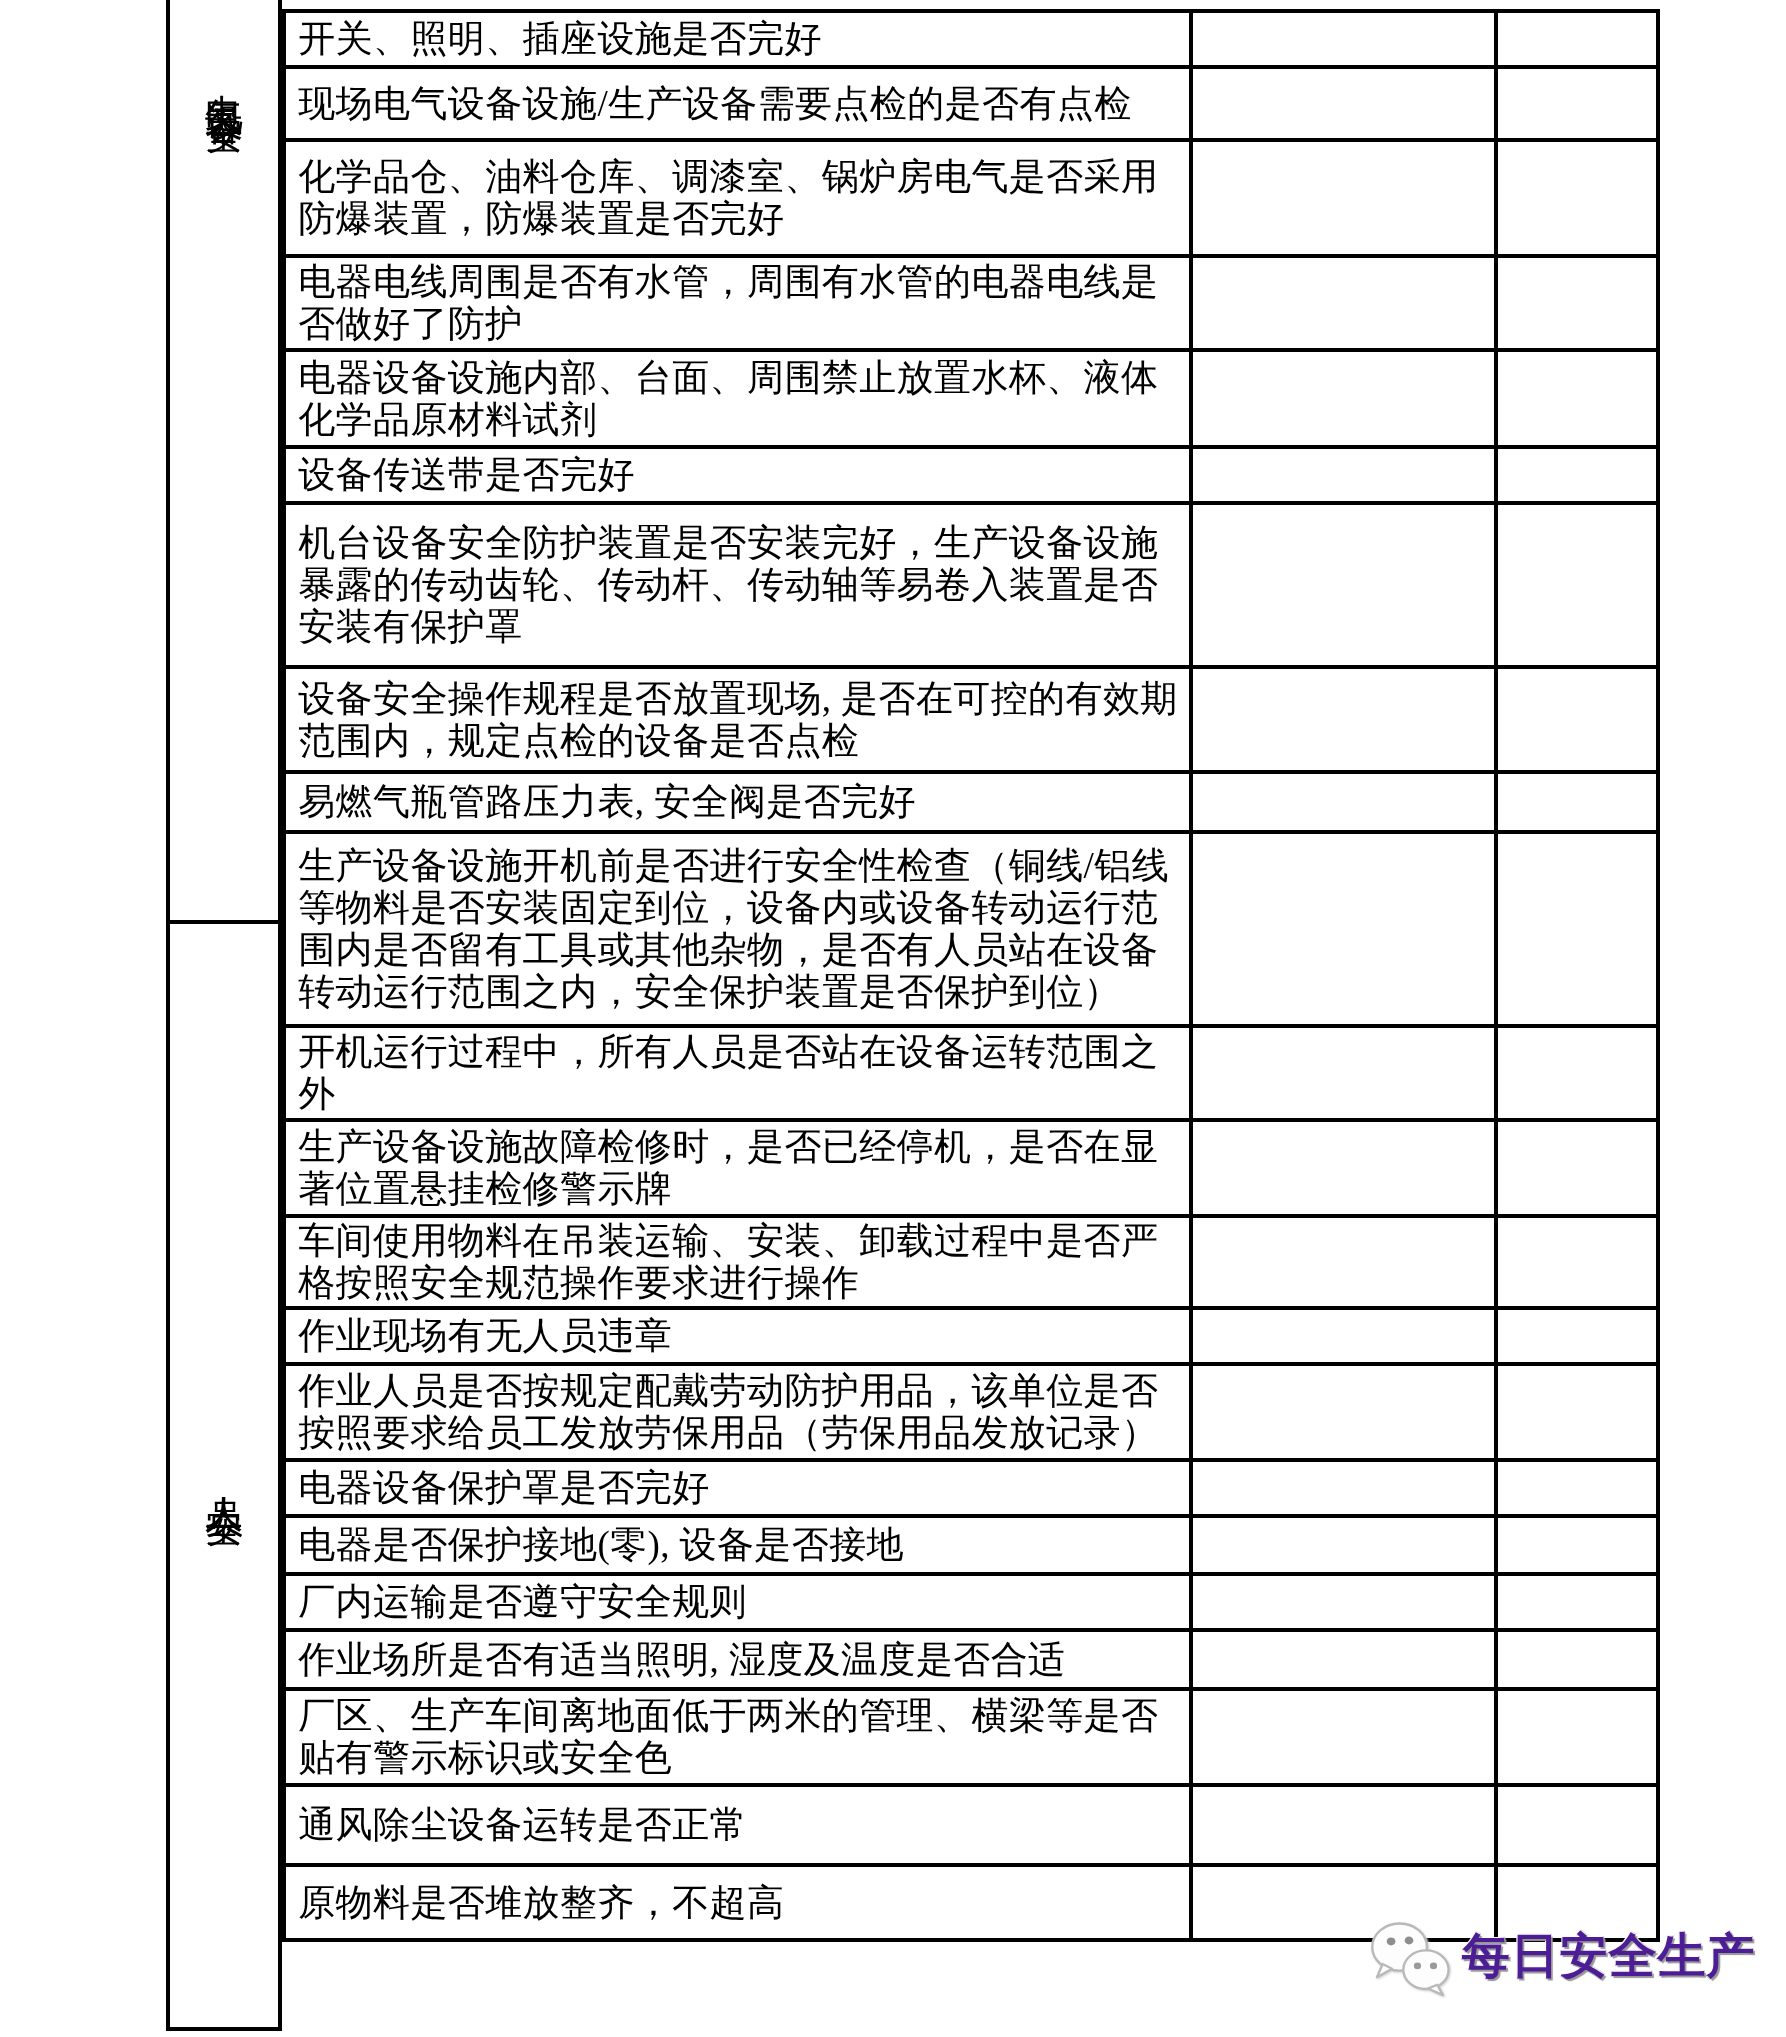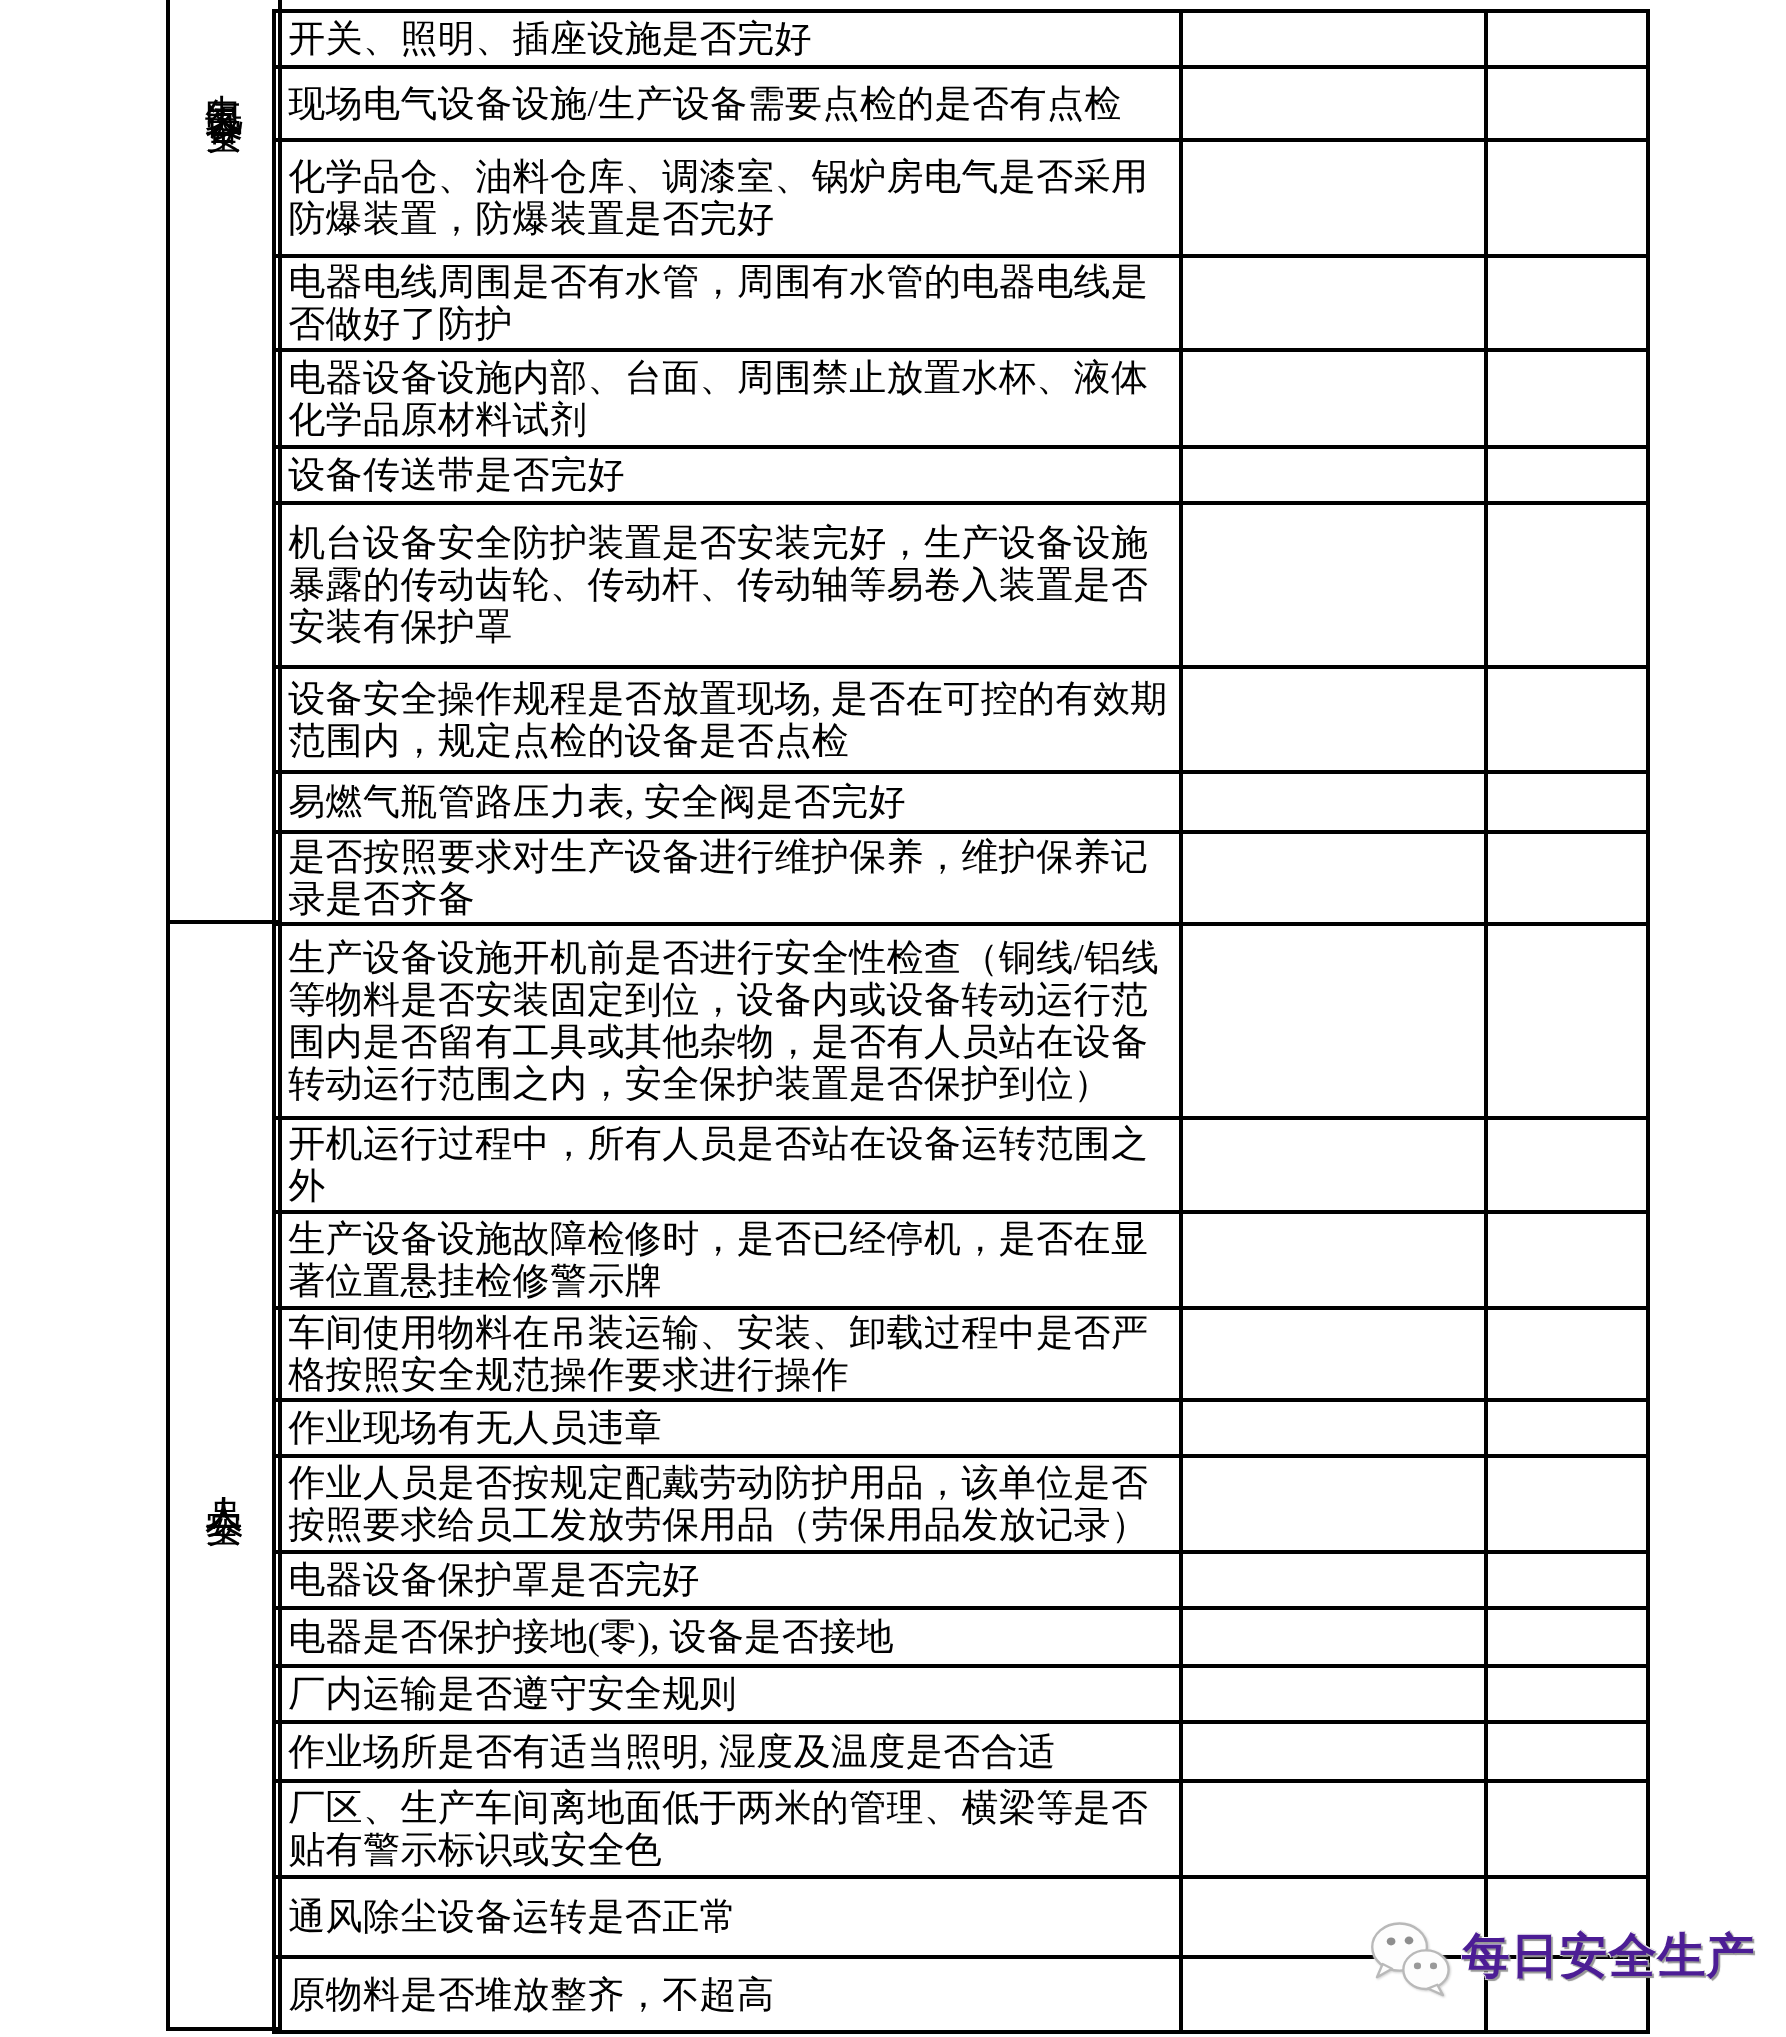--- a/index.html
+++ b/index.html
@@ -23,21 +23,21 @@
   .label-a{top:0;height:924px;border-bottom:4.7px solid #000;align-items:flex-start;padding-top:64px;}
   .label-b{top:924px;height:1107px;border-bottom:4.7px solid #000;align-items:center;}
   .label-text{
     writing-mode:vertical-rl;
     text-orientation:upright;
     font-size:38px;line-height:1;
     letter-spacing:4.7px;
   }
   
   table.checklist{
-    position:absolute;left:272px;top:9.4px;
+    position:absolute;left:282px;top:9.4px;
     border-collapse:collapse;table-layout:fixed;font-family:Liberation Serif, serif;
   }
   table.checklist td{
     border:4.7px solid #000;
     padding:0;
     vertical-align:middle;
     background:transparent;
   }
   td.item-cell .txt{
     padding:1.9px 11.3px 1.9px 12.2px;
@@ -147,28 +147,20 @@
           <td class="item-cell">
             <div class="txt">设备安全操作规程是否放置现场, 是否在可控的有效期
 范围内，规定点检的设备是否点检</div>
           </td>
           <td></td>
           <td></td>
         </tr>
         <tr style="height: 60px;">
           <td class="item-cell">
             <div class="txt">易燃气瓶管路压力表, 安全阀是否完好</div>
-          </td>
-          <td></td>
-          <td></td>
-        </tr>
-        <tr style="height: 89px;">
-          <td class="item-cell">
-            <div class="txt">是否按照要求对生产设备进行维护保养，维护保养记
-录是否齐备</div>
           </td>
           <td></td>
           <td></td>
         </tr>
         <tr style="height: 194px;">
           <td class="item-cell">
             <div class="txt">生产设备设施开机前是否进行安全性检查（铜线/铝线
 等物料是否安装固定到位，设备内或设备转动运行范
 围内是否留有工具或其他杂物，是否有人员站在设备
 转动运行范围之内，安全保护装置是否保护到位）</div>

